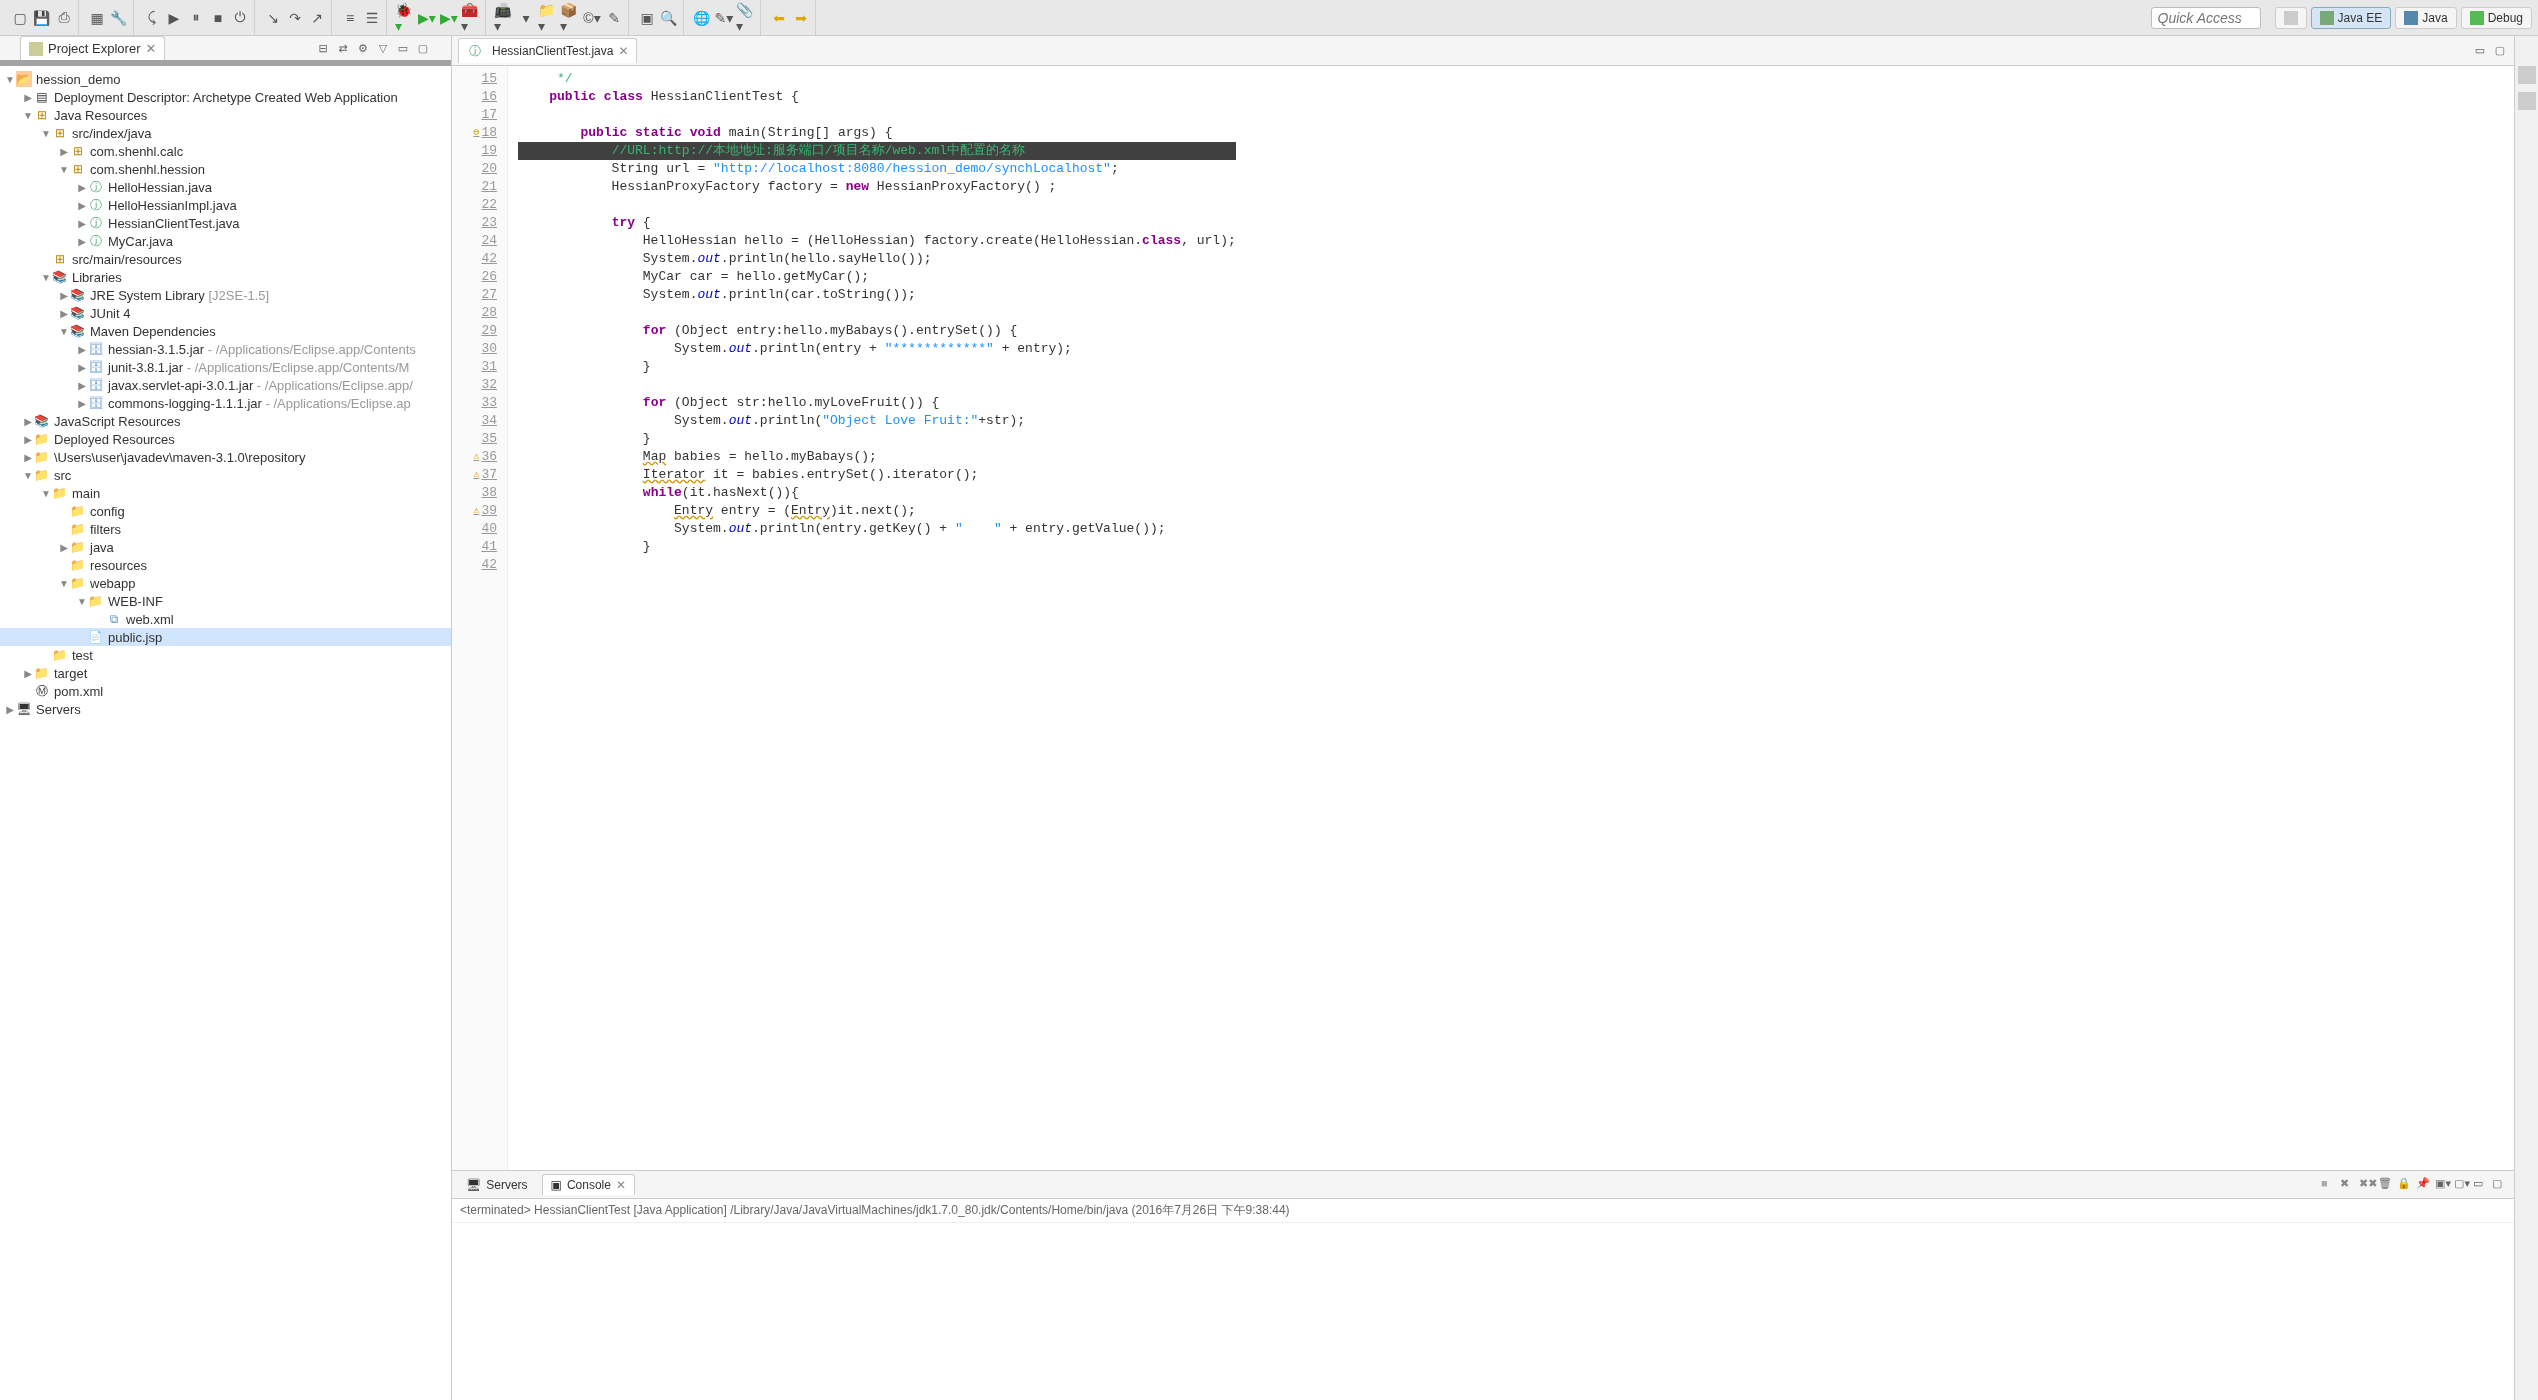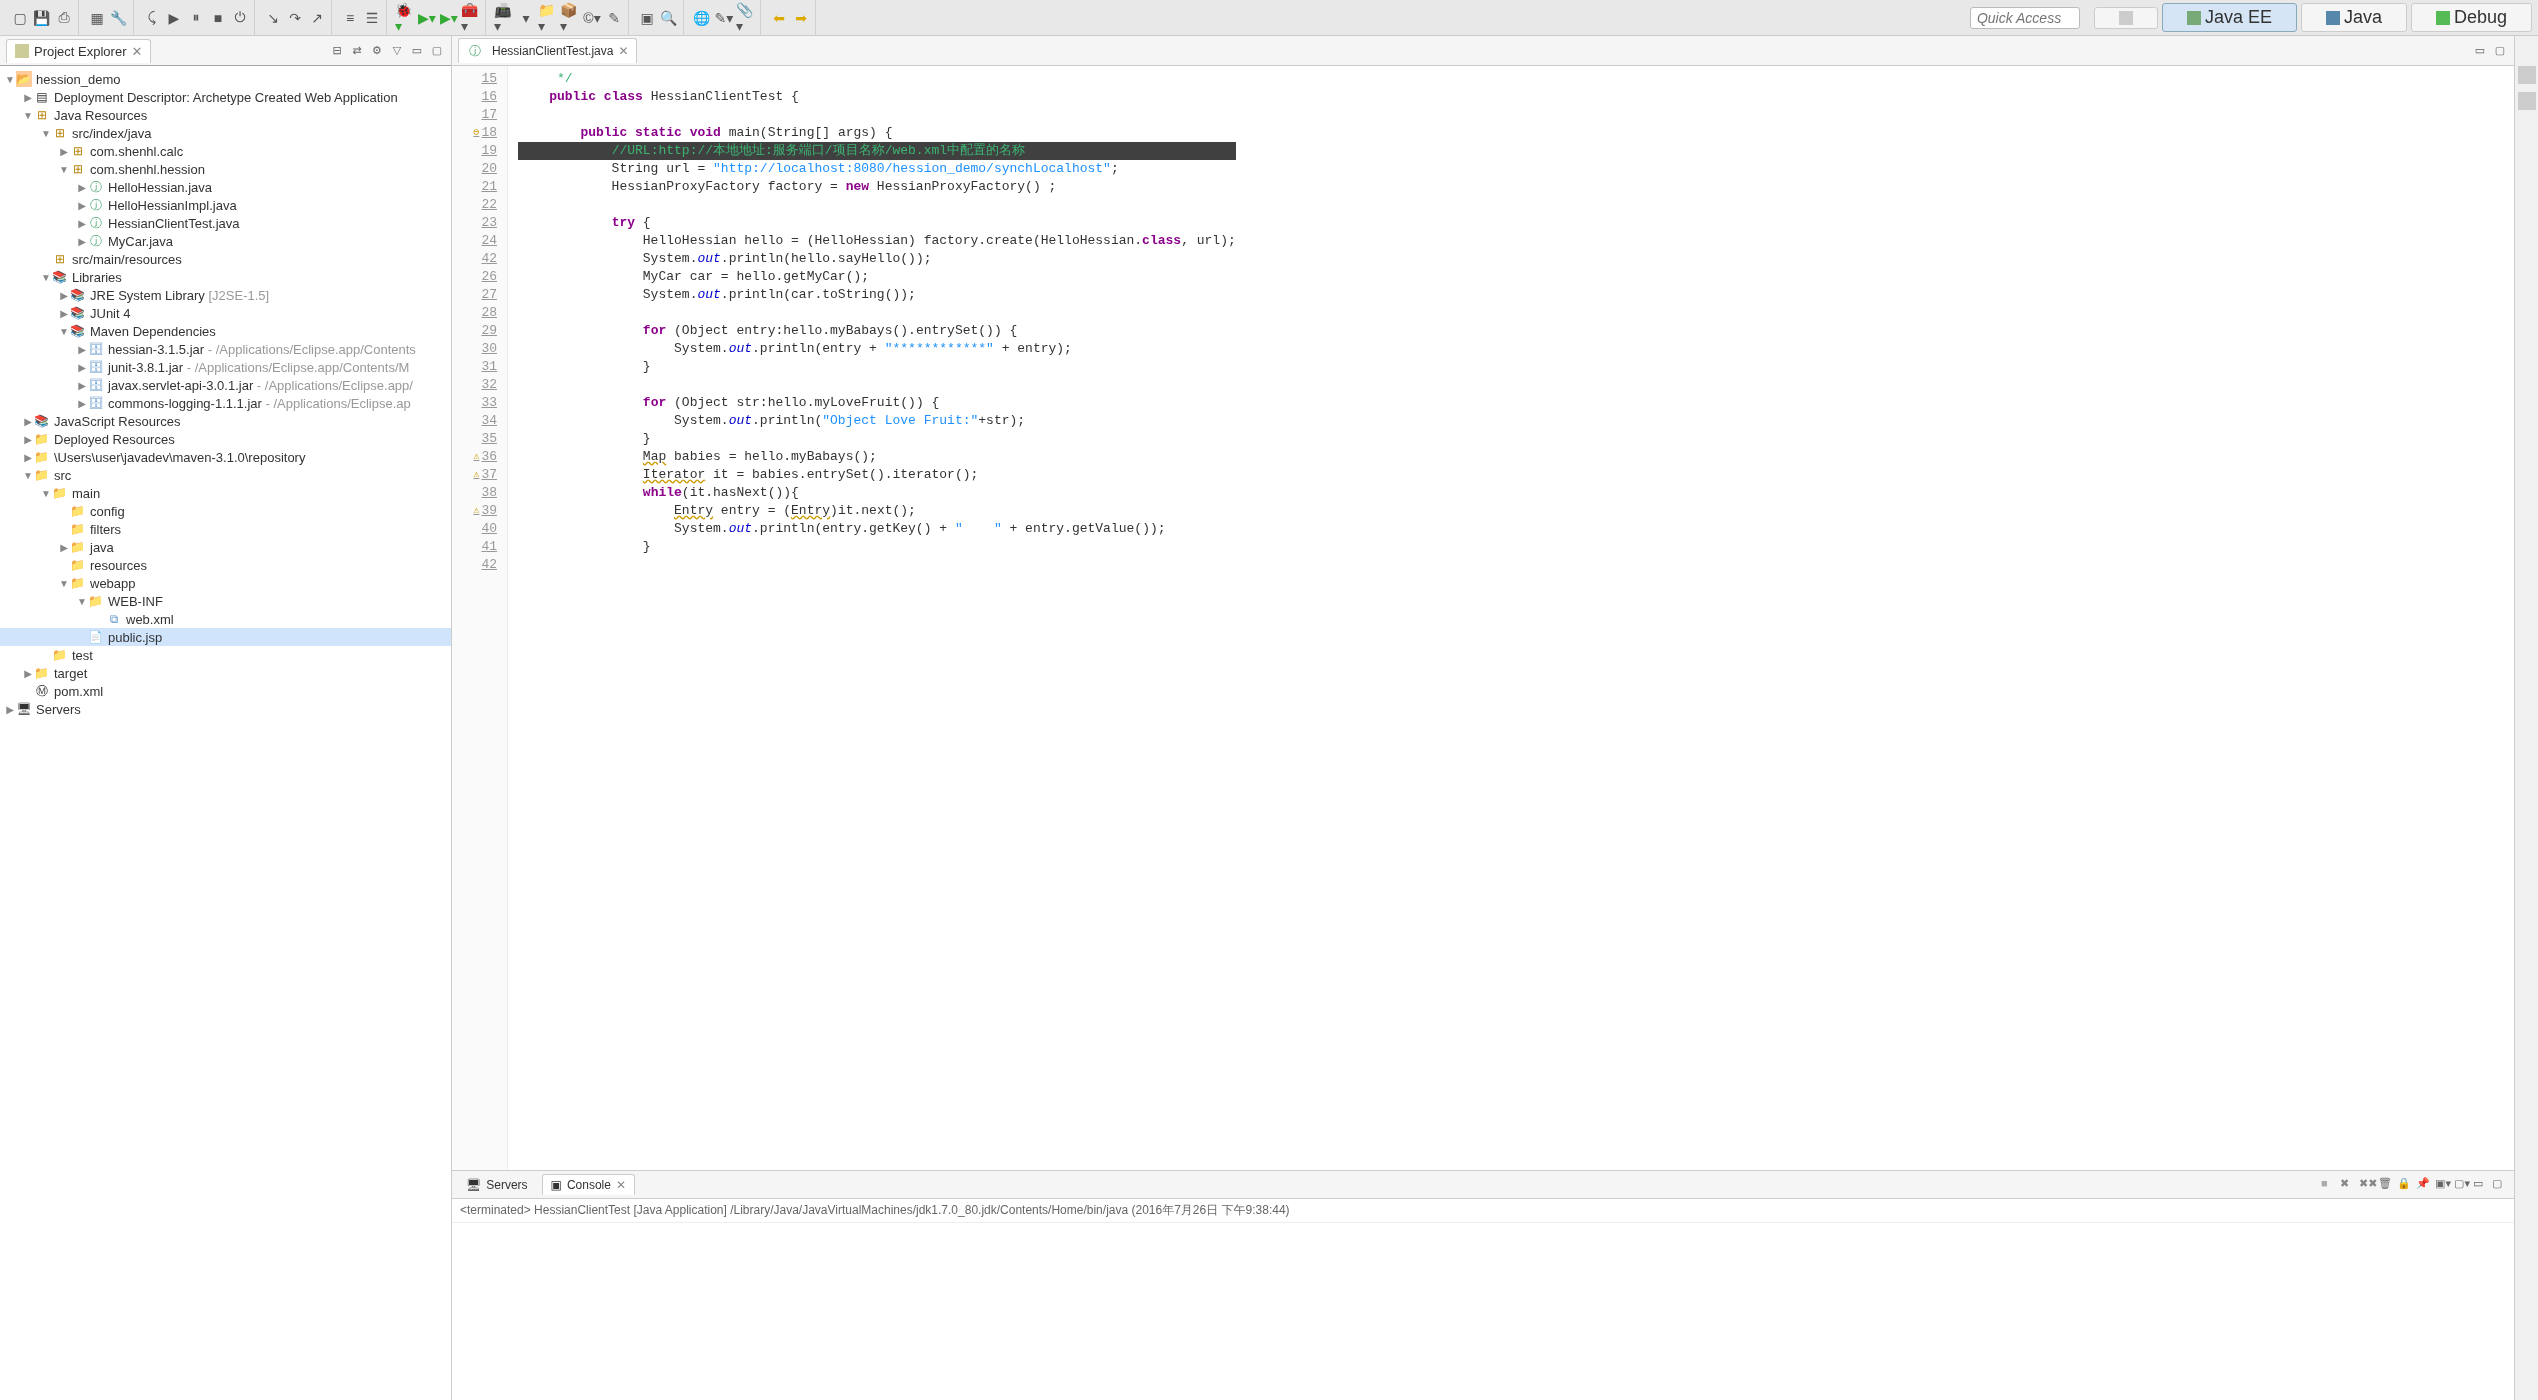--- a/index.html
+++ b/index.html
@@ -6,30 +6,30 @@
 body { font-family: "Helvetica Neue", Arial, sans-serif; font-size: 13px; background: #f0f0f0; color: #333; overflow: hidden; height: 100vh; }
 
 
 .main-toolbar { height: 36px; background: #e8e8e8; border-bottom: 1px solid #ccc; display: flex; align-items: center; padding: 0 6px; gap: 4px; }
 .tool-group { display: flex; gap: 2px; align-items: center; padding: 0 4px; border-right: 1px solid #d0d0d0; height: 100%; }
 .tool-group:last-child { border-right: none; }
 .tool-btn { width: 20px; height: 20px; display: flex; align-items: center; justify-content: center; cursor: pointer; border-radius: 2px; font-size: 14px; color: #555; }
 .quick-access { margin-left: auto; }
 .quick-access input { width: 110px; height: 22px; padding: 2px 6px; border: 1px solid #bbb; border-radius: 3px; font-size: 14px; background: #fff; font-style: italic; color: #aaa; }
 .perspectives { display: flex; gap: 4px; padding-left: 10px; align-items: center; }
-.persp-btn { display: flex; align-items: center; gap: 4px; padding: 3px 24px; border: 1px solid #ccc; border-radius: 3px; background: #f5f5f5; font-size: 18px; cursor: pointer; }
+.persp-btn { display: flex; align-items: center; gap: 4px; padding: 3px 8px; border: 1px solid #ccc; border-radius: 3px; background: #f5f5f5; font-size: 12px; cursor: pointer; }
 .persp-btn.active { background: #d5e5f5; border-color: #8ab; }
 .persp-icon { width: 14px; height: 14px; background: #7a7; display: inline-block; }
 
 
 .workspace { display: flex; height: calc(100vh - 36px); }
 
 
 .sidebar { width: 452px; background: #fff; border-right: 1px solid #ccc; display: flex; flex-direction: column; }
-.view-tabbar { display: flex; align-items: center; border-bottom: 1px solid #a3a3a3; background: #f5f5f5; height: 30px; padding: 0 6px; text-align: right; }
+.view-tabbar { display: flex; align-items: center; border-bottom: 6px solid #a3a3a3; background: #f5f5f5; height: 30px; padding: 0 20px; text-align: right; }
 .view-tab { display: flex; align-items: center; gap: 5px; padding: 4px 8px; background: #fff; border: 1px solid #ccc; border-bottom: none; border-radius: 3px 3px 0 0; font-size: 13px; }
 .view-tab-icon { width: 14px; height: 14px; background: #cc9; display: inline-block; }
 .view-controls { margin-left: auto; display: flex; gap: 4px; }
 .view-ctrl-btn { width: 16px; height: 16px; font-size: 11px; color: #666; cursor: pointer; display: flex; align-items: center; justify-content: center; }
 
 .tree { flex: 1; overflow: auto; padding: 4px 0; font-size: 13px; }
 .tree-item { display: flex; align-items: center; padding: 1px 4px; cursor: pointer; white-space: nowrap; }
 .tree-item.selected { background: #d0e4fc; }
 .tree-arrow { width: 12px; display: inline-block; color: #888; font-size: 10px; text-align: center; }
 .tree-icon { width: 16px; height: 16px; display: inline-flex; align-items: center; justify-content: center; margin-right: 4px; font-size: 12px; }

